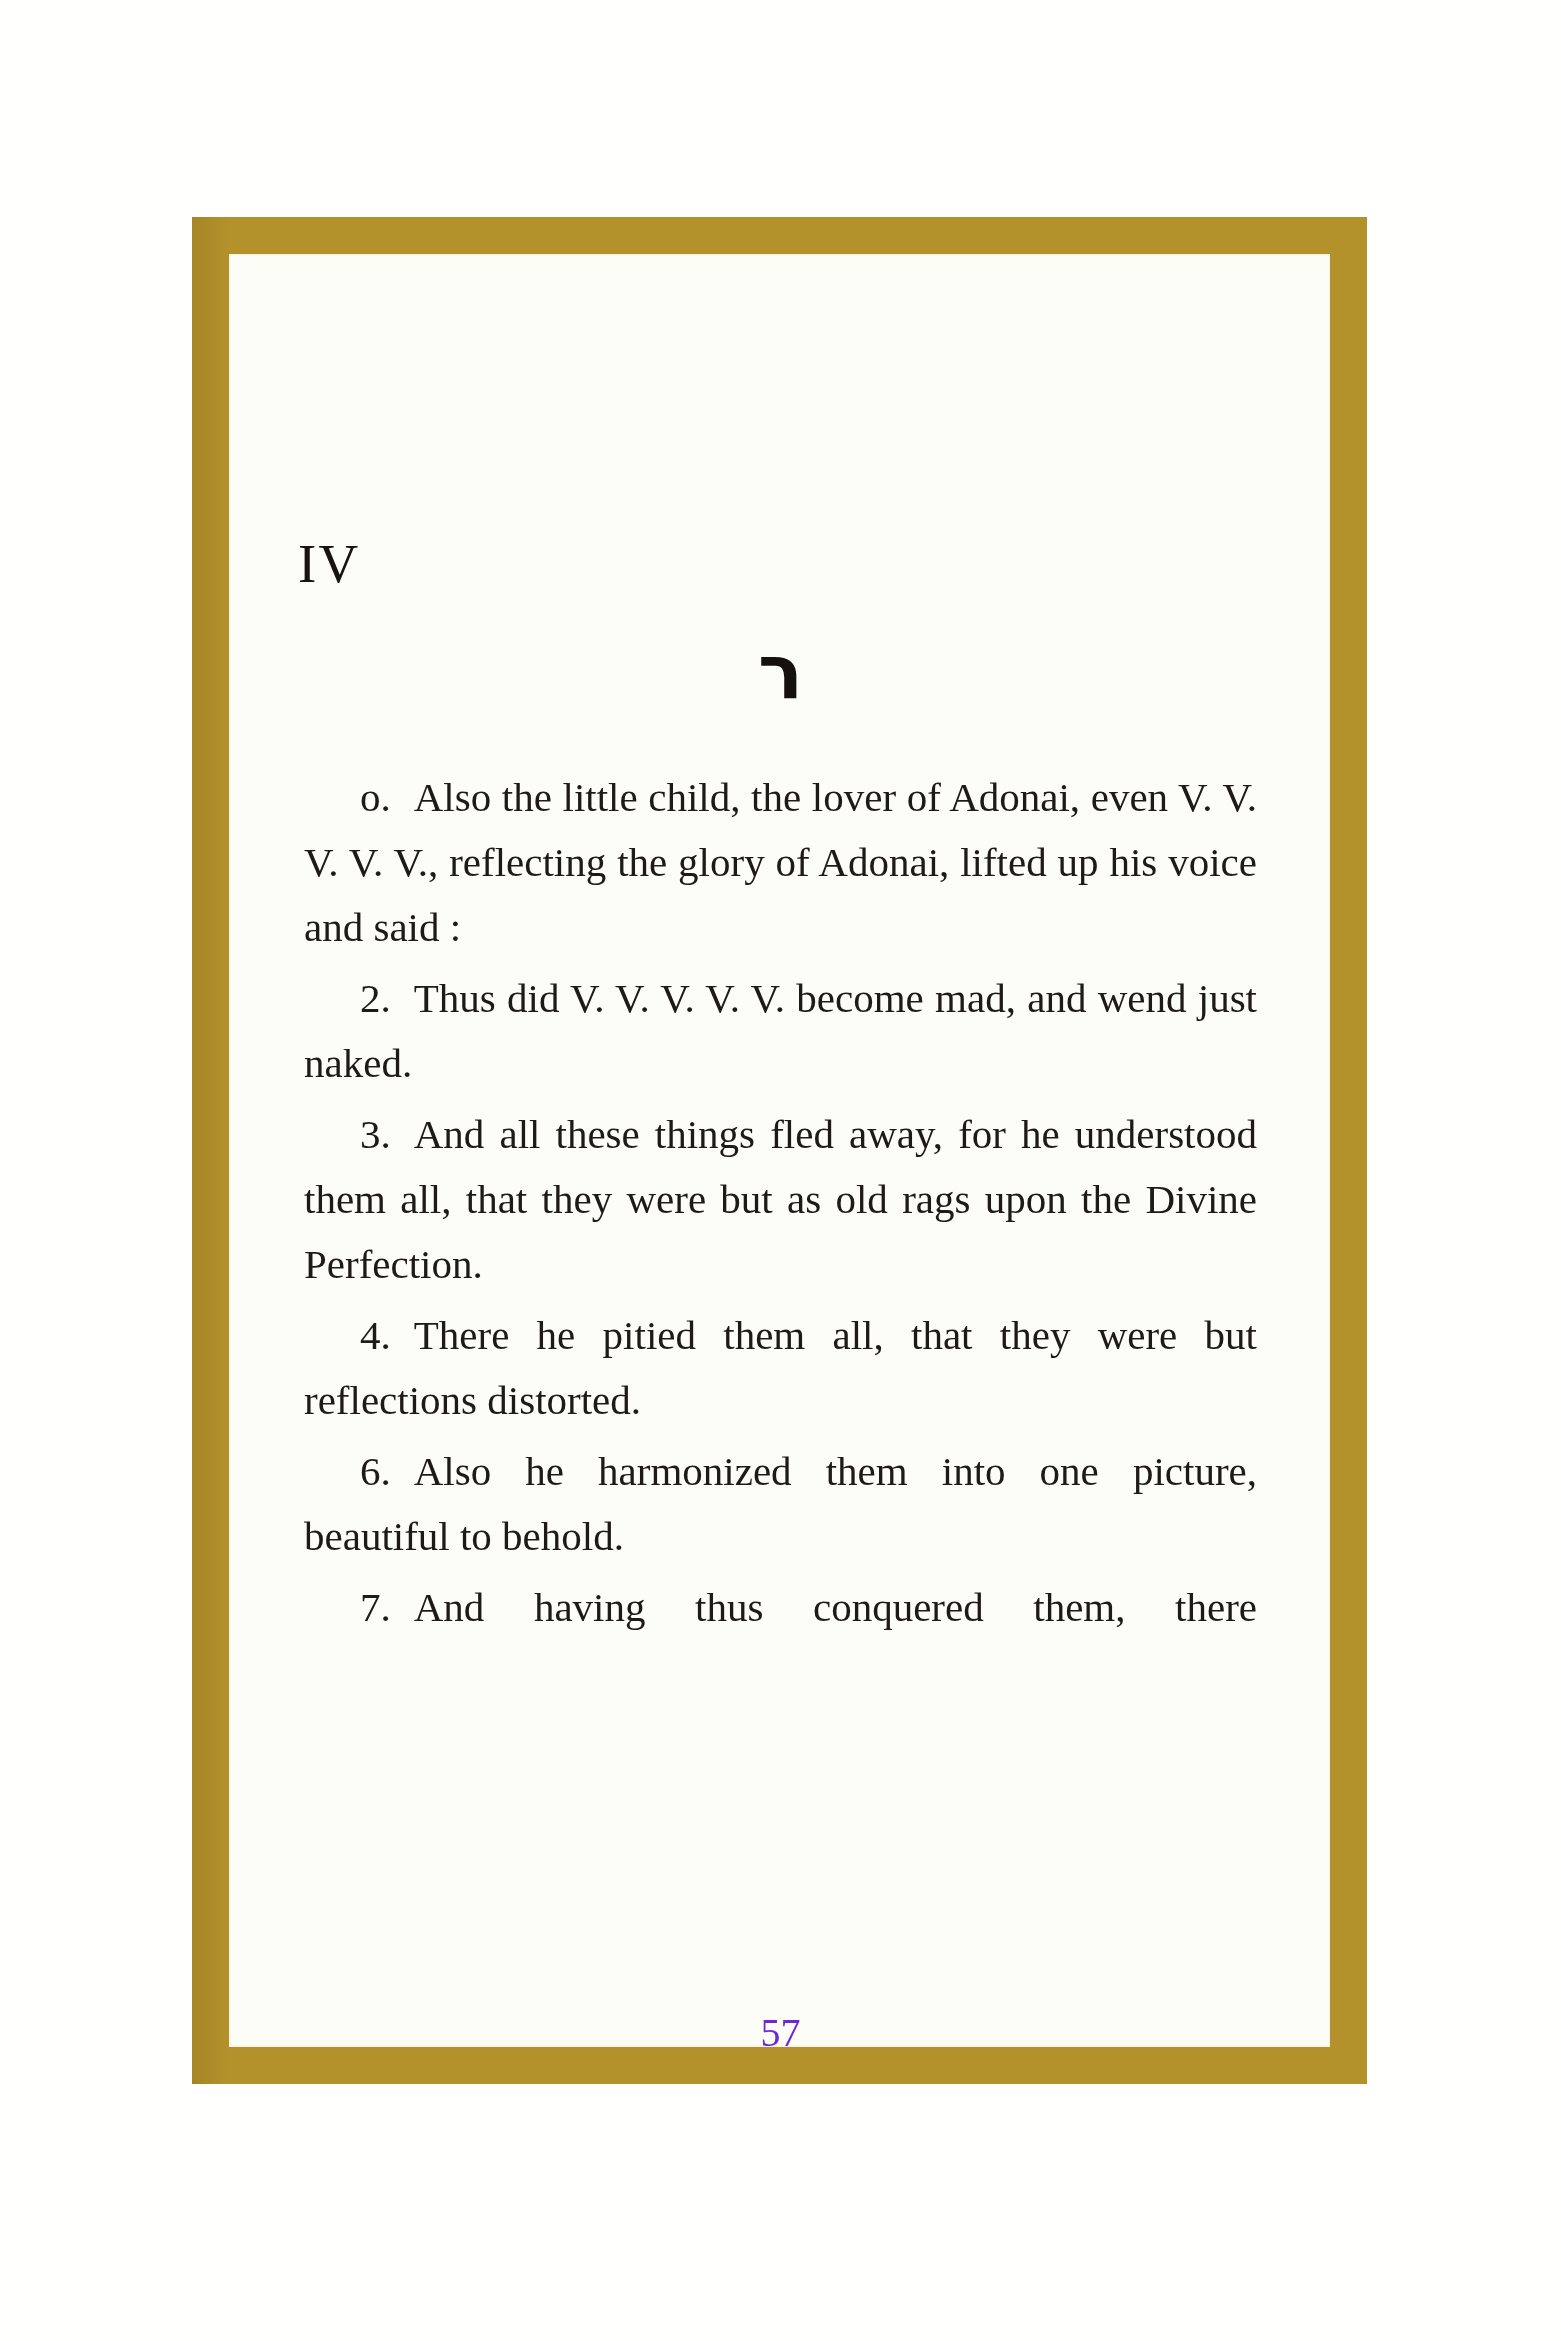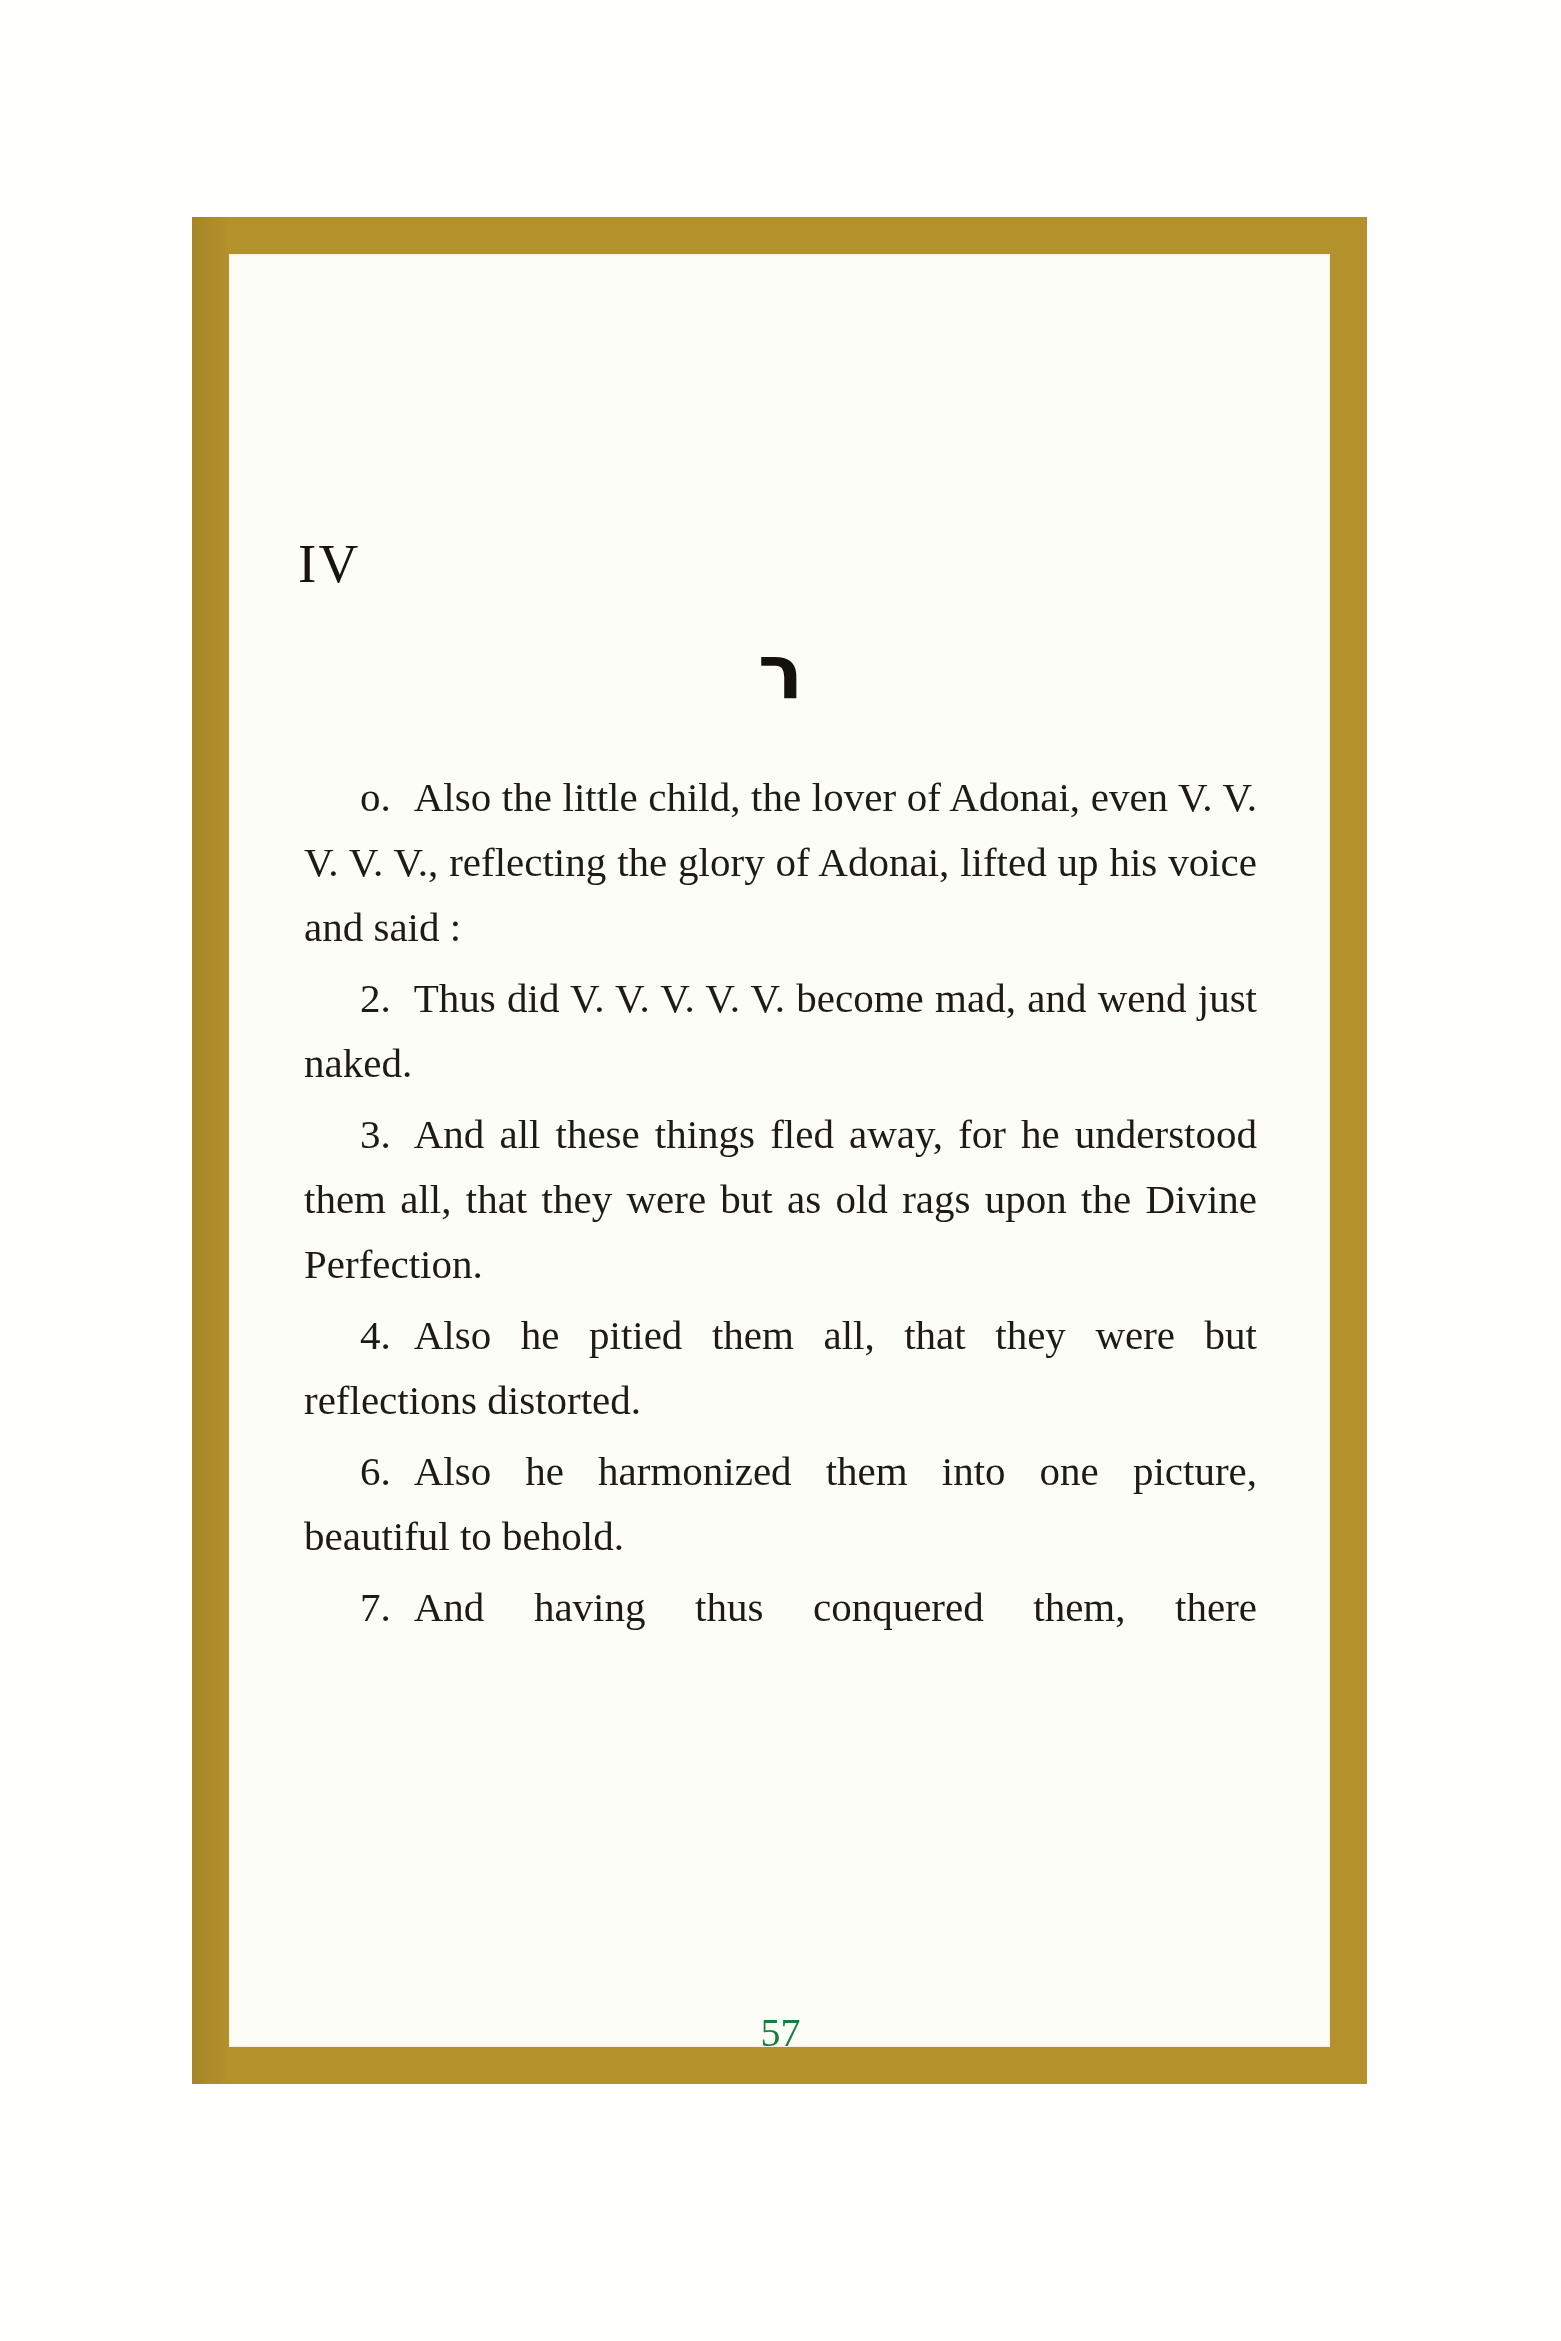--- a/index.html
+++ b/index.html
@@ -85,39 +85,39 @@
     text-align-last: justify;
   }
   .page-number {
     position: absolute;
     left: 298px;
     top: 2000px;
     width: 965px;
     text-align: center;
     font-size: 40px;
     line-height: 65px;
-    color: #15803d;
+    color: #6d28d9;
   }
 </style>
 </head>
 <body>
 
 <div class="scan">
 
   <div class="gold-frame"></div>
 
   <div class="heading">IV</div>
 
   <div class="hebrew">ר</div>
 
   <div class="verses">
     <p class="verse"><span class="v-num">o.</span><span>Also the little child, the lover of Adonai, even V. V. V. V. V., reflecting the glory of Adonai, lifted up his voice and said :</span></p>
     <p class="verse"><span class="v-num">2.</span><span>Thus did V. V. V. V. V. become mad, and wend just naked.</span></p>
     <p class="verse"><span class="v-num">3.</span><span>And all these things fled away, for he understood them all, that they were but as old rags upon the Divine Perfection.</span></p>
-    <p class="verse"><span class="v-num">4.</span><span>Also he pitied them all, that they were but reflections distorted.</span></p>
+    <p class="verse"><span class="v-num">4.</span><span>There he pitied them all, that they were but reflections distorted.</span></p>
     <p class="verse"><span class="v-num">6.</span><span>Also he harmonized them into one picture, beautiful to behold.</span></p>
     <p class="verse force-justify"><span class="v-num">7.</span><span>And having thus conquered them, there</span></p>
   </div>
 
   <div class="page-number">57</div>
 
 </div>
 
 
 </body></html>

